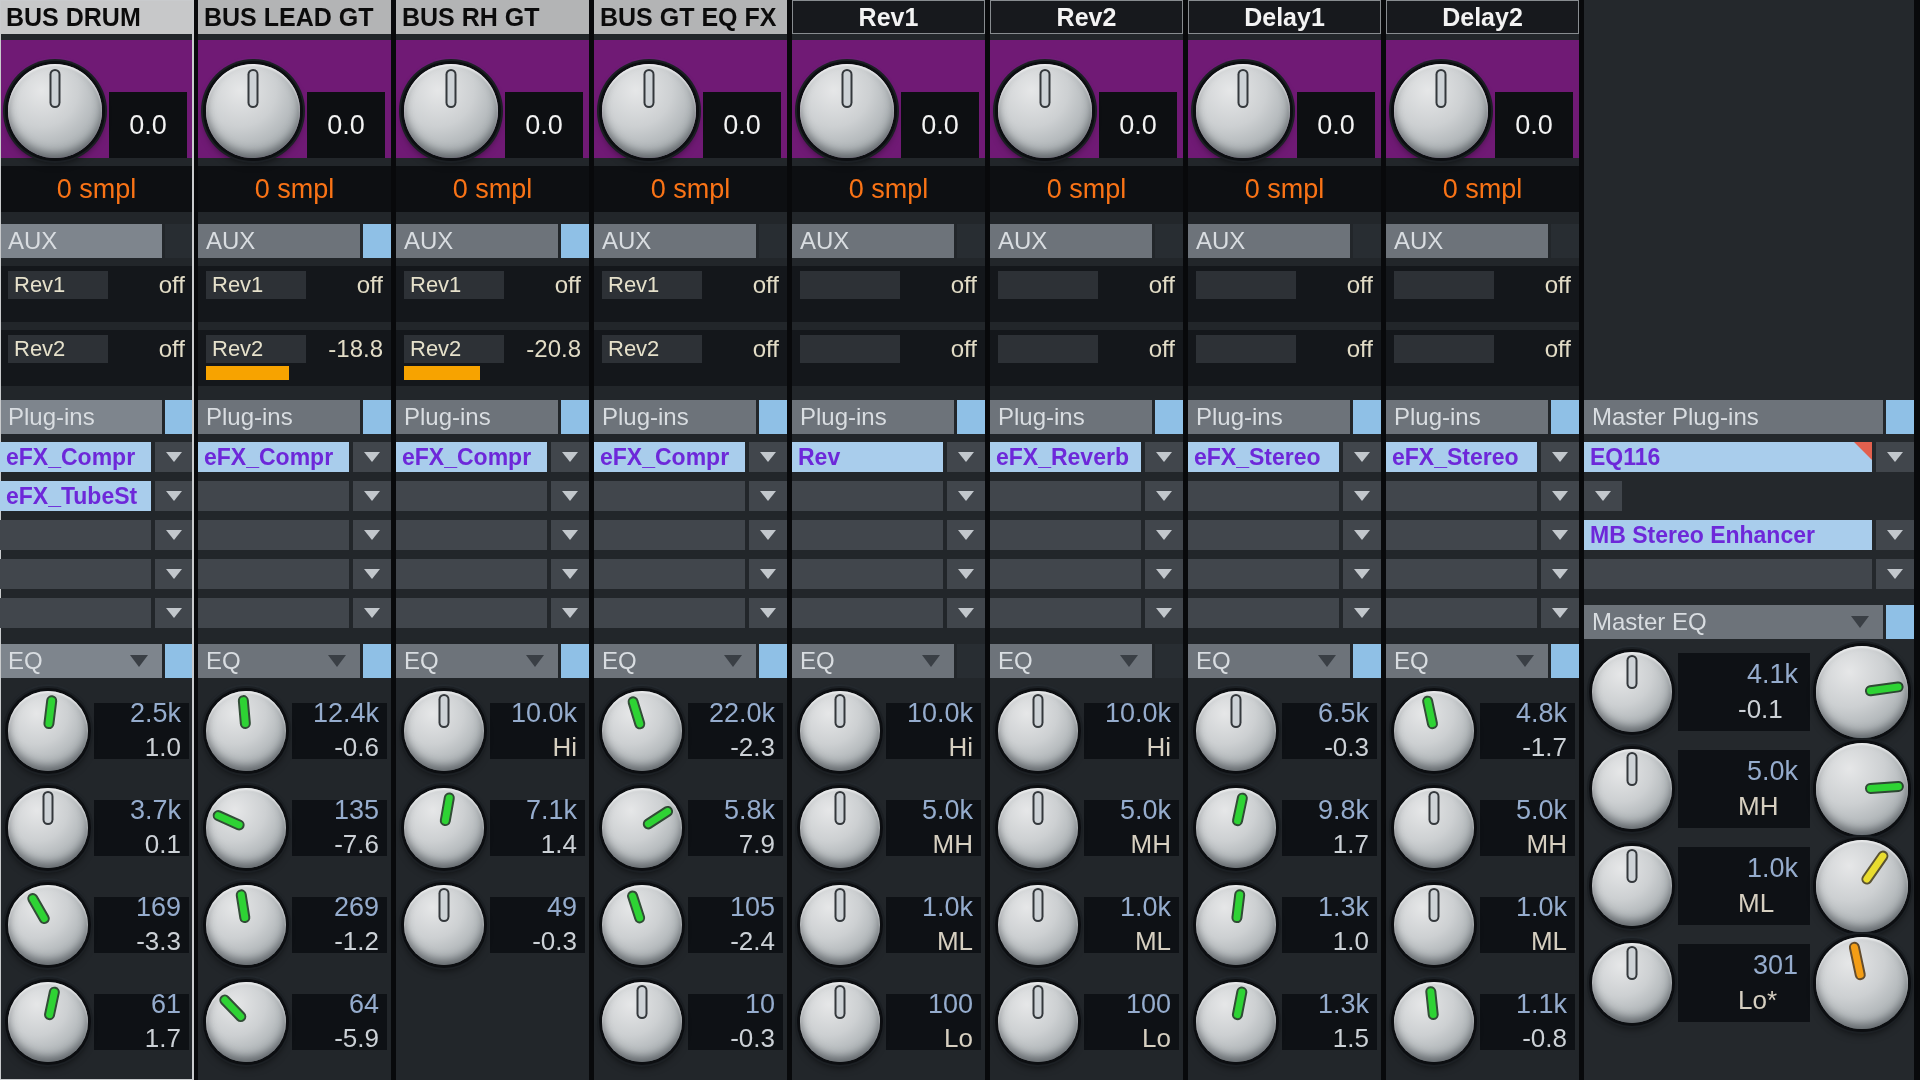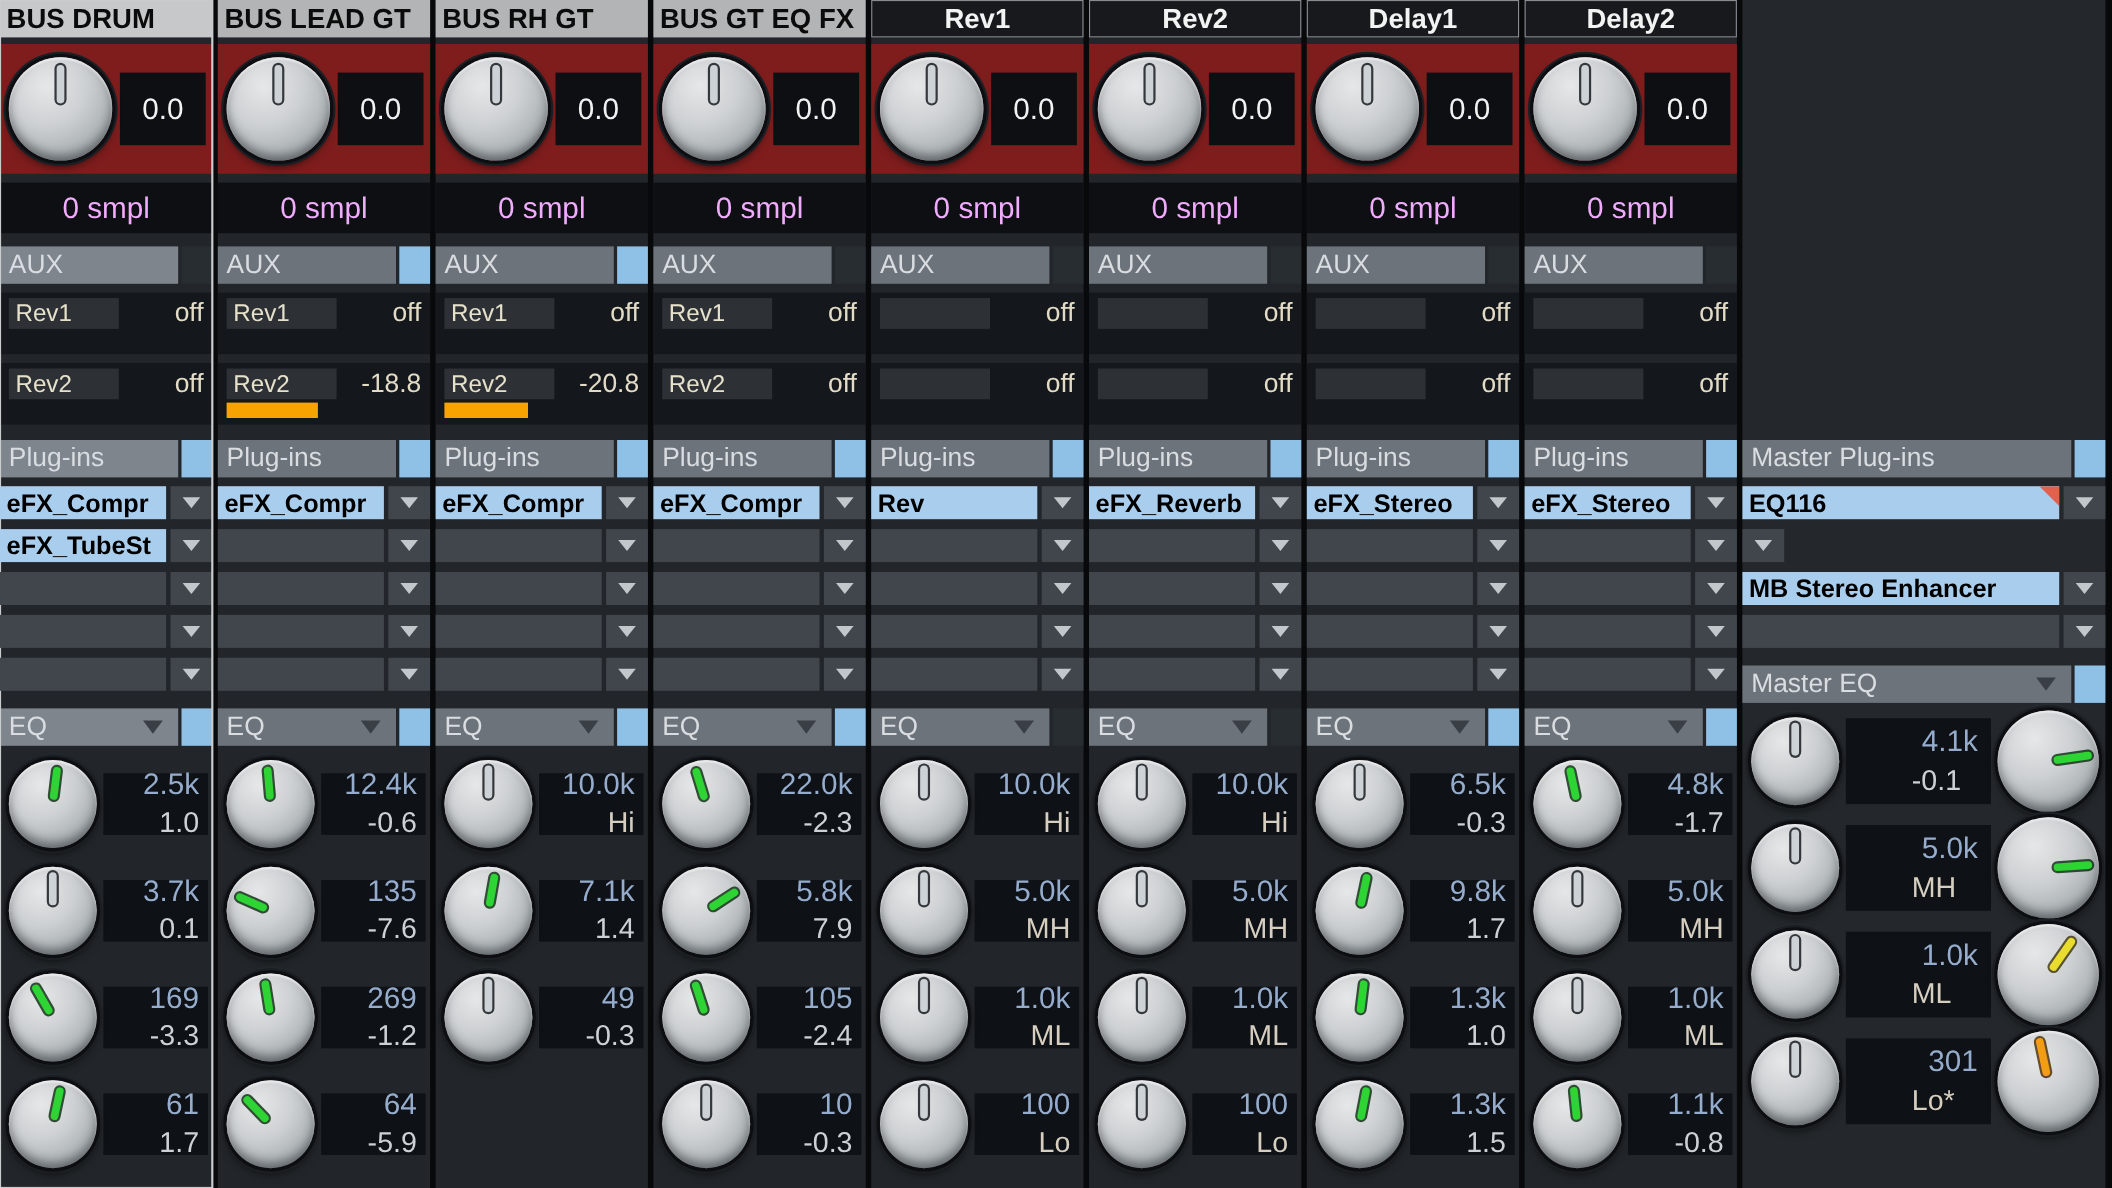--- a/index.html
+++ b/index.html
@@ -13,25 +13,25 @@
 
   
   .ch-header{height:34px;margin-bottom:6px;display:flex;align-items:center;
     font-size:25px;box-sizing:border-box;}
   .ch-header.light{background:#b3b4b5;color:#0b0b0b;font-weight:700;padding-left:6px;}
   .sel .ch-header.light{background:#c7c8c9;}
   .ch-header.dark{background:#17191d;border:1px solid #888c90;color:#f3f3f3;
     font-weight:600;justify-content:center;}
 
   
-  .knobrow{height:118px;margin-bottom:8px;background:#7f1d1d;display:flex;align-items:center;}
+  .knobrow{height:118px;margin-bottom:8px;background:#701a75;display:flex;align-items:flex-end;}
   .gain-val{margin-left:auto;margin-right:6px;width:78px;height:66px;background:#0d0f12;
     color:#f2f2f2;font-size:27px;display:flex;align-items:center;justify-content:center;}
 
-  .smpl{height:46px;margin-bottom:12px;background:#0d0f12;color:#f0abfc;font-size:27px;
+  .smpl{height:46px;margin-bottom:12px;background:#0d0f12;color:#f97316;font-size:27px;
     display:flex;align-items:center;justify-content:center;}
 
   
   .sec{height:34px;margin-bottom:8px;display:flex;gap:3px;}
   .sec-bar{flex:1;background:#6d737a;color:#d9dde1;font-size:24px;display:flex;
     align-items:center;padding-left:8px;overflow:hidden;white-space:nowrap;}
   .sel .sec-bar{background:#7e858d;}
   .sec-box{width:28px;height:34px;}
   .sec-box.on{background:#8fc0e6;}
   .sec-box.off{background:#282d32;}
@@ -47,21 +47,21 @@
     padding:5px 8px;}
   .auxtop{display:flex;align-items:center;}
   .auxlabel{width:100px;height:28px;background:#2d3136;color:#e6e1cb;font-size:22px;
     padding-left:6px;box-sizing:border-box;display:flex;align-items:center;}
   .auxval{margin-left:auto;color:#e2dcc6;font-size:24px;}
   .auxtrack{height:14px;margin-top:3px;width:100%;}
   .auxfill{height:100%;background:#f7a300;}
 
   
   .slot{height:30px;margin-bottom:9px;display:flex;gap:4px;}
-  .slot-name{flex:1;background:#41464c;color:#000000;font-size:23px;font-weight:600;
+  .slot-name{flex:1;background:#41464c;color:#6d28d9;font-size:23px;font-weight:600;
     display:flex;align-items:center;padding-left:6px;overflow:hidden;white-space:nowrap;
     position:relative;}
   .slot-name.filled{background:#a9cdec;}
   .slot-name.flag::after{content:'';position:absolute;top:0;right:0;
     border-left:18px solid transparent;border-top:18px solid #e2604e;}
   .slot-btn{width:38px;background:#41464c;display:flex;align-items:center;justify-content:center;}
   .slot-arr{width:0;height:0;border-left:8px solid transparent;border-right:8px solid transparent;
     border-top:10px solid #c2c7cc;}
 
   

